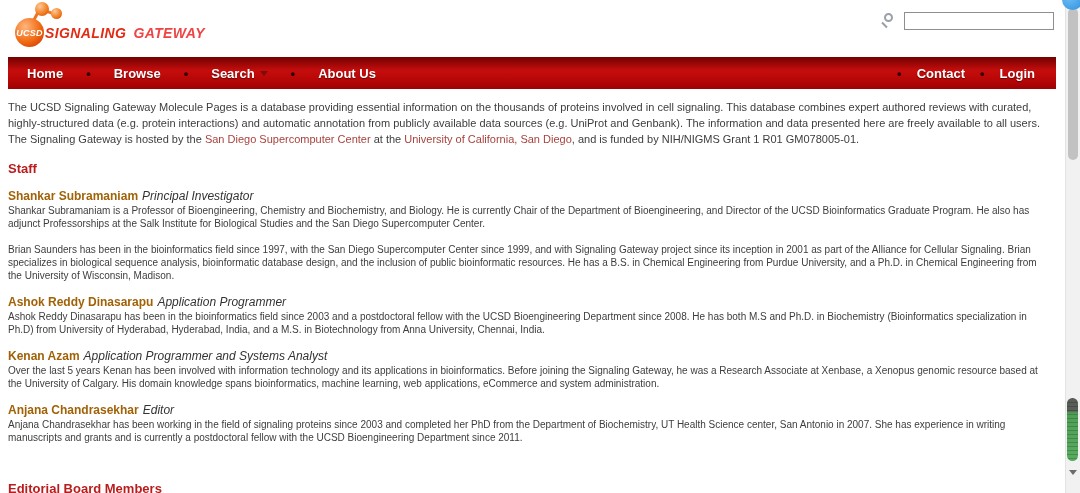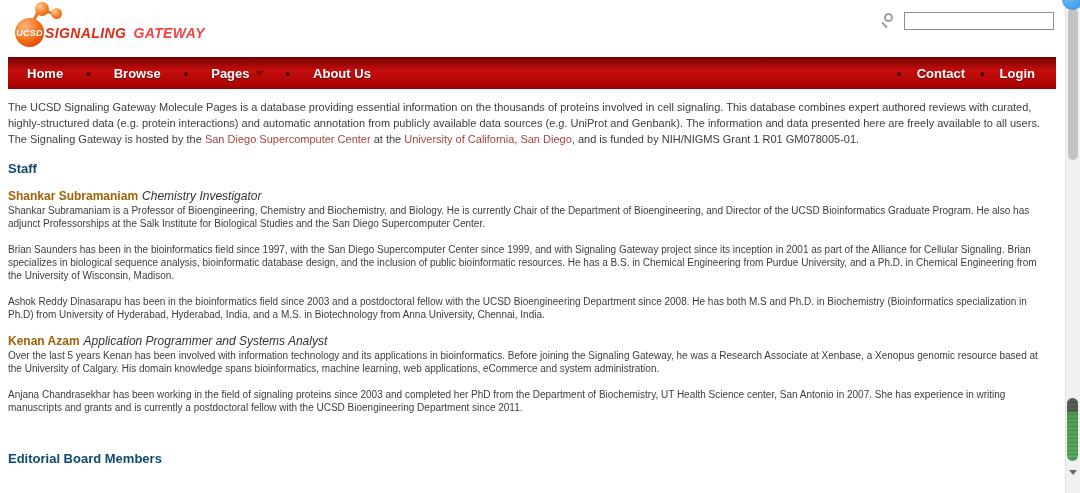--- a/index.html
+++ b/index.html
@@ -58,21 +58,21 @@
   .nav-right { display:flex; align-items:center; margin-left:auto; margin-right:8px; }
   .nav-sep { color:#2e0000; font-size:13px; font-weight:bold; padding:0 2px; }
   .caret-down { width:0; height:0; margin-left:5px;
     border-left:4px solid transparent; border-right:4px solid transparent;
     border-top:5px solid #7e0a0a; }
 
   
   .content { position:absolute; top:99px; left:8px; width:1042px; }
   .intro { font-size:11px; line-height:16px; color:#3d3d3d; margin:0; }
   .red-link { color:#a8423c; cursor:pointer; text-decoration:none; }
-  .section-heading { color:#0c4a6e; font-size:13px; font-weight:bold; margin:14px 0 0 0; }
+  .section-heading { color:#b91c1c; font-size:13px; font-weight:bold; margin:14px 0 0 0; }
   .member { margin-top:13px; }
   .member-header { font-size:12px; line-height:14px; }
   .member-name { font-weight:bold; color:#a16207; }
   .member-title { font-style:italic; color:#333333; font-weight:normal; margin-left:4px; }
   .member-bio { font-size:10px; line-height:13px; color:#3d3d3d; margin:1px 0 0 0; }
   .editorial-heading { margin-top:37px; }
 
   
   .scrollbar { position:absolute; top:0; right:0; width:15px; height:493px;
     background:#f1f1f1; border-left:1px solid #e3e3e3; }
@@ -118,59 +118,61 @@
   </div>
 </div>
 
 <div class="nav">
   <div class="nav-left">
     <span class="nav-item">Home</span>
     <span class="nav-sep">•</span>
     <span class="nav-item">Browse</span>
     <span class="nav-sep">•</span>
     <span class="nav-item">
-      <span>Pages</span>
+      <span>Search</span>
       <span class="caret-down"></span>
     </span>
     <span class="nav-sep">•</span>
     <span class="nav-item">About Us</span>
   </div>
   <div class="nav-right">
     <span class="nav-sep">•</span>
     <span class="nav-item">Contact</span>
     <span class="nav-sep">•</span>
     <span class="nav-item">Login</span>
   </div>
 </div>
 
 <div class="content">
 
   <p class="intro"><span>The UCSD Signaling Gateway Molecule Pages is a database providing essential information on the thousands of proteins involved in cell signaling. This database combines expert authored reviews with curated, highly-structured data (e.g. protein interactions) and automatic annotation from publicly available data sources (e.g. UniProt and Genbank). The information and data presented here are freely available to all users. The Signaling Gateway is hosted by the </span><a class="red-link">San Diego Supercomputer Center</a><span> at the </span><a class="red-link">University of California, San Diego</a><span>, and is funded by NIH/NIGMS Grant 1 R01 GM078005-01.</span></p>
 
   <h2 class="section-heading">Staff</h2>
 
   <div class="member">
-    <div class="member-header"><span class="member-name">Shankar Subramaniam</span><span class="member-title">Chemistry Investigator</span></div>
+    <div class="member-header"><span class="member-name">Shankar Subramaniam</span><span class="member-title">Principal Investigator</span></div>
     <p class="member-bio">Shankar Subramaniam is a Professor of Bioengineering, Chemistry and Biochemistry, and Biology. He is currently Chair of the Department of Bioengineering, and Director of the UCSD Bioinformatics Graduate Program. He also has adjunct Professorships at the Salk Institute for Biological Studies and the San Diego Supercomputer Center.</p>
   </div>
 
   <div class="member">
     <p class="member-bio">Brian Saunders has been in the bioinformatics field since 1997, with the San Diego Supercomputer Center since 1999, and with Signaling Gateway project since its inception in 2001 as part of the Alliance for Cellular Signaling. Brian specializes in biological sequence analysis, bioinformatic database design, and the inclusion of public bioinformatic resources. He has a B.S. in Chemical Engineering from Purdue University, and a Ph.D. in Chemical Engineering from the University of Wisconsin, Madison.</p>
   </div>
 
   <div class="member">
+    <div class="member-header"><span class="member-name">Ashok Reddy Dinasarapu</span><span class="member-title">Application Programmer</span></div>
     <p class="member-bio">Ashok Reddy Dinasarapu has been in the bioinformatics field since 2003 and a postdoctoral fellow with the UCSD Bioengineering Department since 2008. He has both M.S and Ph.D. in Biochemistry (Bioinformatics specialization in Ph.D) from University of Hyderabad, Hyderabad, India, and a M.S. in Biotechnology from Anna University, Chennai, India.</p>
   </div>
 
   <div class="member">
     <div class="member-header"><span class="member-name">Kenan Azam</span><span class="member-title">Application Programmer and Systems Analyst</span></div>
     <p class="member-bio">Over the last 5 years Kenan has been involved with information technology and its applications in bioinformatics. Before joining the Signaling Gateway, he was a Research Associate at Xenbase, a Xenopus genomic resource based at the University of Calgary. His domain knowledge spans bioinformatics, machine learning, web applications, eCommerce and system administration.</p>
   </div>
 
   <div class="member">
+    <div class="member-header"><span class="member-name">Anjana Chandrasekhar</span><span class="member-title">Editor</span></div>
     <p class="member-bio">Anjana Chandrasekhar has been working in the field of signaling proteins since 2003 and completed her PhD from the Department of Biochemistry, UT Health Science center, San Antonio in 2007. She has experience in writing manuscripts and grants and is currently a postdoctoral fellow with the UCSD Bioengineering Department since 2011.</p>
   </div>
 
   <h2 class="section-heading editorial-heading">Editorial Board Members</h2>
 </div>
 
 <div class="scrollbar">
   <div class="scroll-thumb"></div>
   <div class="scroll-marker"></div>
   <div class="scroll-down-btn"></div>

